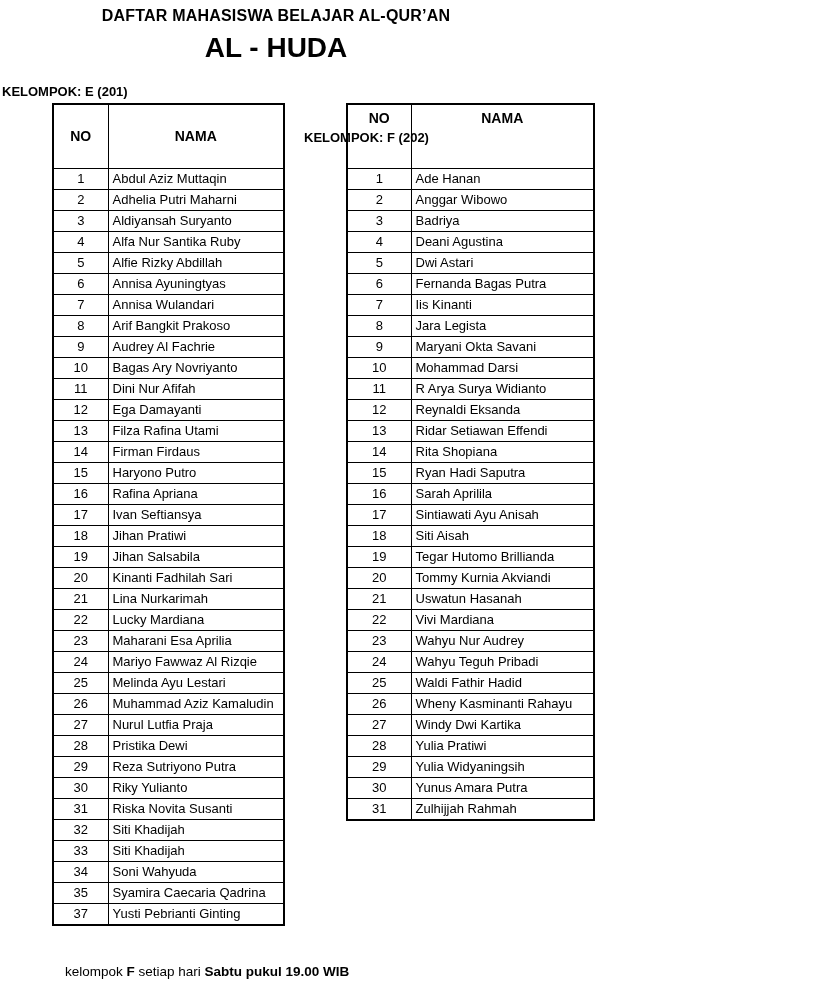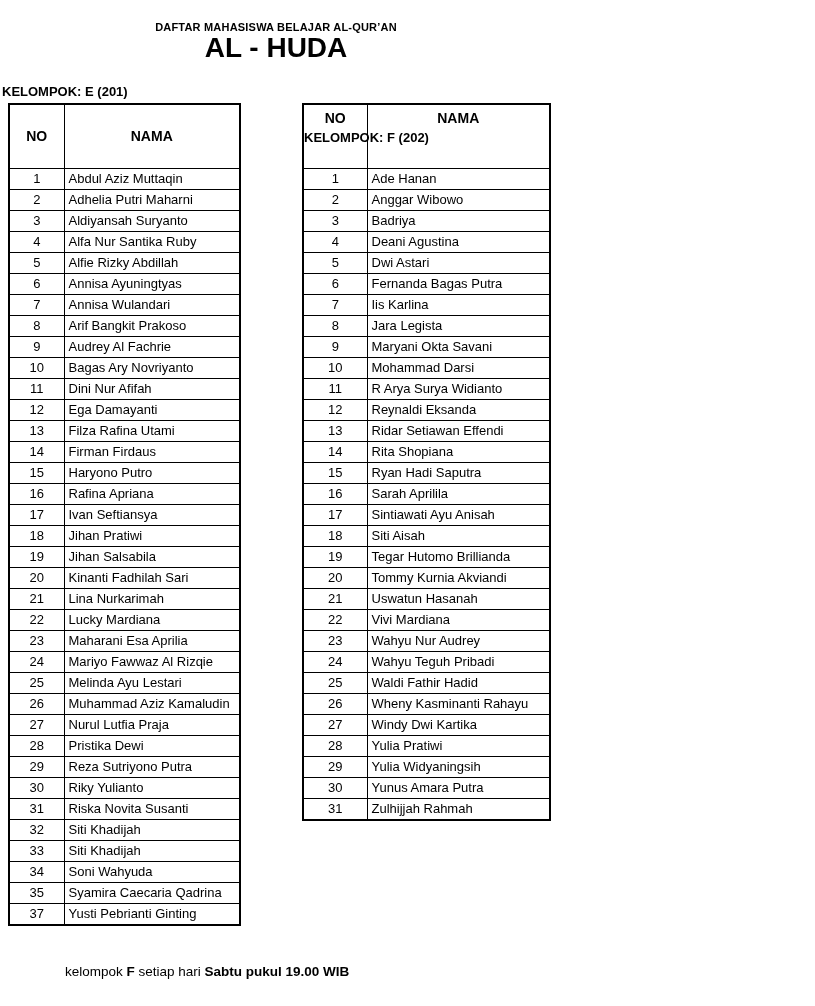--- a/index.html
+++ b/index.html
@@ -7,25 +7,25 @@
   body {
     position: relative;
     width: 815px;
     height: 1006px;
     font-family: "Liberation Sans", sans-serif;
     color: #000000;
     overflow: hidden;
   }
   .title1 {
     position: absolute;
-    top: 21px; left: 0;
+    top: 7px; left: 0;
     width: 552px;
     text-align: center;
     font-weight: 700;
-    font-size: 11px;
+    font-size: 16px;
     letter-spacing: 0.2px;
   }
   .title2 {
     position: absolute;
     top: 32px; left: 0;
     width: 552px;
     text-align: center;
     font-weight: 700;
     font-size: 28px;
   }
@@ -37,20 +37,21 @@
   }
   .glabel.e { left: 2px; }
   .glabel.f { left: 304px; margin-top: 46px; }
 
   table.tbl {
     position: absolute;
     top: 103px;
     border-collapse: collapse;
     table-layout: fixed;
     border: 2px solid #000000;
+    margin-left: 44px;
   }
   table.tbl-e { left: 8px;   width: 231px; }
   table.tbl-f { left: 302px; width: 247px; }
   .tbl th, .tbl td { border: 1px solid #000000; }
   .tbl th {
     font-weight: 700;
     font-size: 14px;
     height: 64px;
     text-align: center;
     vertical-align: middle;
@@ -279,21 +280,21 @@
       <tr>
         <td class="no">5</td>
         <td class="nama">Dwi Astari</td>
       </tr>
       <tr>
         <td class="no">6</td>
         <td class="nama">Fernanda Bagas Putra</td>
       </tr>
       <tr>
         <td class="no">7</td>
-        <td class="nama">Iis Karlina</td>
+        <td class="nama">Iis Kinanti</td>
       </tr>
       <tr>
         <td class="no">8</td>
         <td class="nama">Jara Legista</td>
       </tr>
       <tr>
         <td class="no">9</td>
         <td class="nama">Maryani Okta Savani</td>
       </tr>
       <tr>

